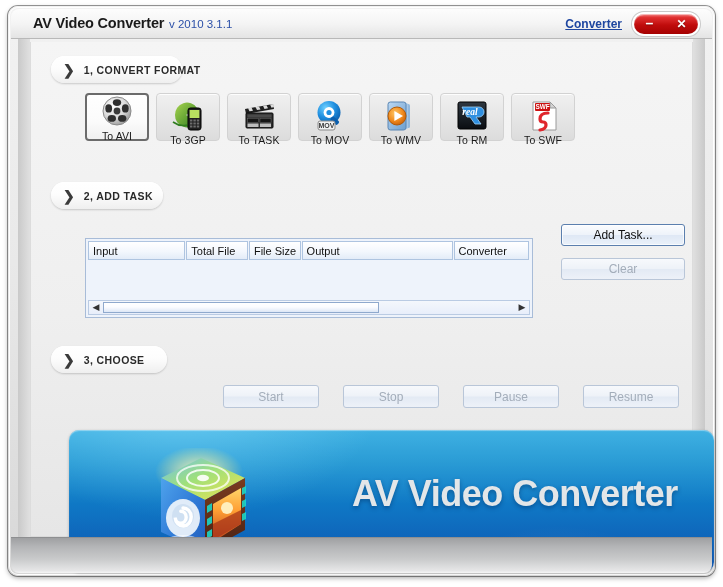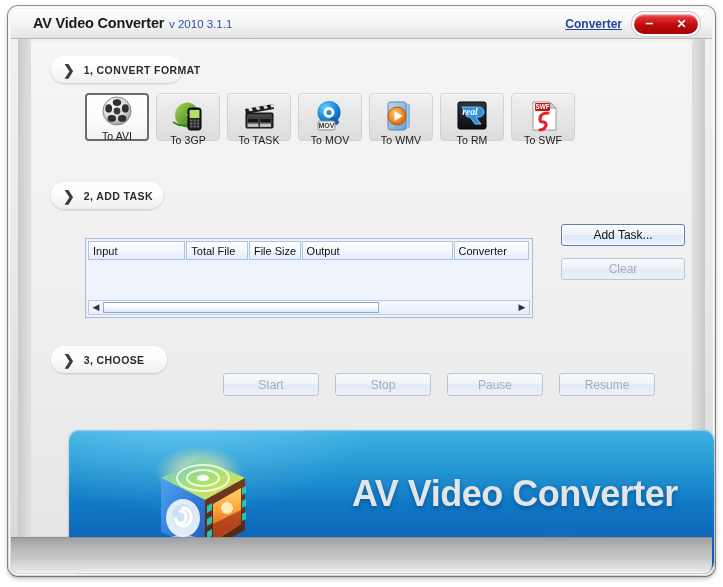--- a/index.html
+++ b/index.html
@@ -289,23 +289,23 @@
     position: absolute;
     left: 530px; top: 182px;
     display: flex;
     flex-direction: column;
     gap: 12px;
   }
   #side-buttons .std-btn { width: 124px; height: 22px; }
 
   #convert-buttons {
     position: absolute;
-    left: 192px; top: 331px;
-    display: flex;
-    gap: 16px;
+    left: 192px; top: 343px;
+    display: flex;
+    gap: 24px;
   }
   #convert-buttons .std-btn { width: 96px; height: 23px; }
 
   
   #banner {
     position: absolute;
     left: 38px; top: 388px;
     width: 645px; height: 142px;
     border-radius: 10px;
     background:

